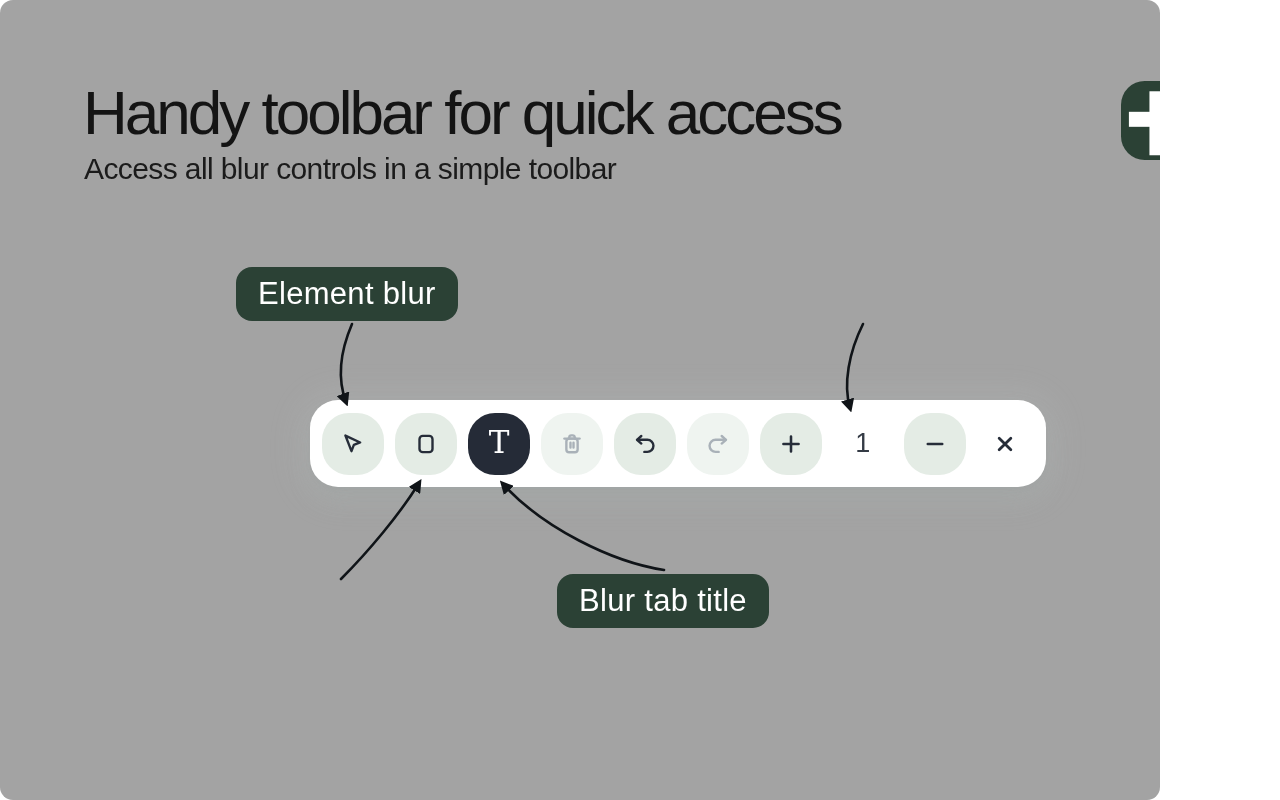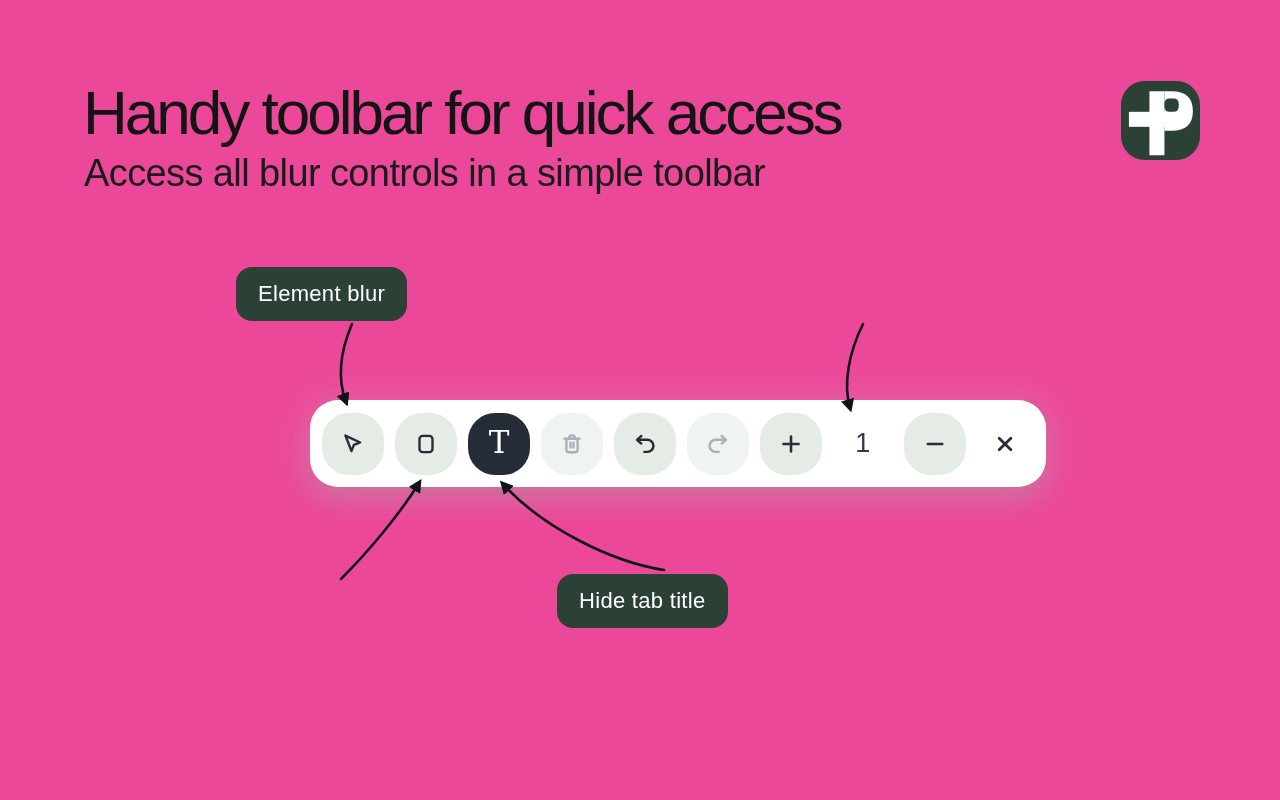--- a/index.html
+++ b/index.html
@@ -1,43 +1,43 @@
 <!DOCTYPE html>
 <html><head>
 <meta charset="utf-8">
 <style>
   * { margin:0; padding:0; box-sizing:border-box; }
   html,body { width:1280px; height:800px; }
   body { font-family:"Liberation Sans", sans-serif; }
 
   .canvas {
-    position:relative; width:1280px; height:800px;
-    background:#ec4899; overflow:hidden;
+    position:relative; width:1160px; height:800px;
+    background:#a3a3a3; overflow:hidden;border-radius:13px;
   }
 
   
   .page-title {
     position:absolute; left:83px; top:80px;
     font-size:62px; font-weight:400; letter-spacing:-3px;
     color:#141414; line-height:1.05; white-space:nowrap;
   }
   .page-subtitle {
     position:absolute; left:84px; top:152px;
-    font-size:38px; font-weight:400; letter-spacing:-0.6px;
+    font-size:30px; font-weight:400; letter-spacing:-0.6px;
     color:#1b1b1b; white-space:nowrap;
   }
   .app-logo { position:absolute; left:1121px; top:81px; width:79px; height:79px; }
   .app-logo svg { display:block; width:100%; height:100%; }
 
   
   .callout {
     position:absolute; height:54px; display:flex; align-items:center;
     padding:0 22px; border-radius:16px;
     background:#2B4135; color:#ffffff;
-    font-size:22px; letter-spacing:0.3px; white-space:nowrap;
+    font-size:31px; letter-spacing:0.3px; white-space:nowrap;
   }
   .callout.element-blur   { left:236px; top:267px; }
   .callout.blur-intensity { left:744px; top:267px; }
   .callout.area-blur      { left:236px; top:583px; }
   .callout.hide-tab-title { left:557px; top:574px; }
 
   
   .arrows {
     position:absolute; left:0; top:0; width:1280px; height:800px;
     pointer-events:none; z-index:6;
@@ -96,21 +96,21 @@
     <svg viewBox="0 0 100 100">
       <rect x="0" y="0" width="100" height="100" rx="30" fill="#2B4135"></rect>
       <rect x="36" y="13" width="19" height="81" fill="#ffffff"></rect>
       <rect x="10" y="39" width="58" height="19" fill="#ffffff"></rect>
       <path d="M55 13 H64 Q91 13 91 38 Q91 63 64 63 H55 Z" fill="#ffffff"></path>
       <rect x="55" y="22" width="18" height="17" rx="6" fill="#2B4135"></rect>
     </svg>
   </div>
 
   <div class="callout element-blur">Element blur</div>
-  <div class="callout hide-tab-title">Hide tab title</div>
+  <div class="callout hide-tab-title">Blur tab title</div>
 
   <div class="toolbar">
 
     <button class="tb-btn">
       <svg width="26" height="26" viewBox="0 0 24 24">
         <path class="stroke" d="M5 4.2 L10.6 18.6 L12.8 12.8 L18.6 10.6 Z"></path>
       </svg>
     </button>
 
     <button class="tb-btn">

